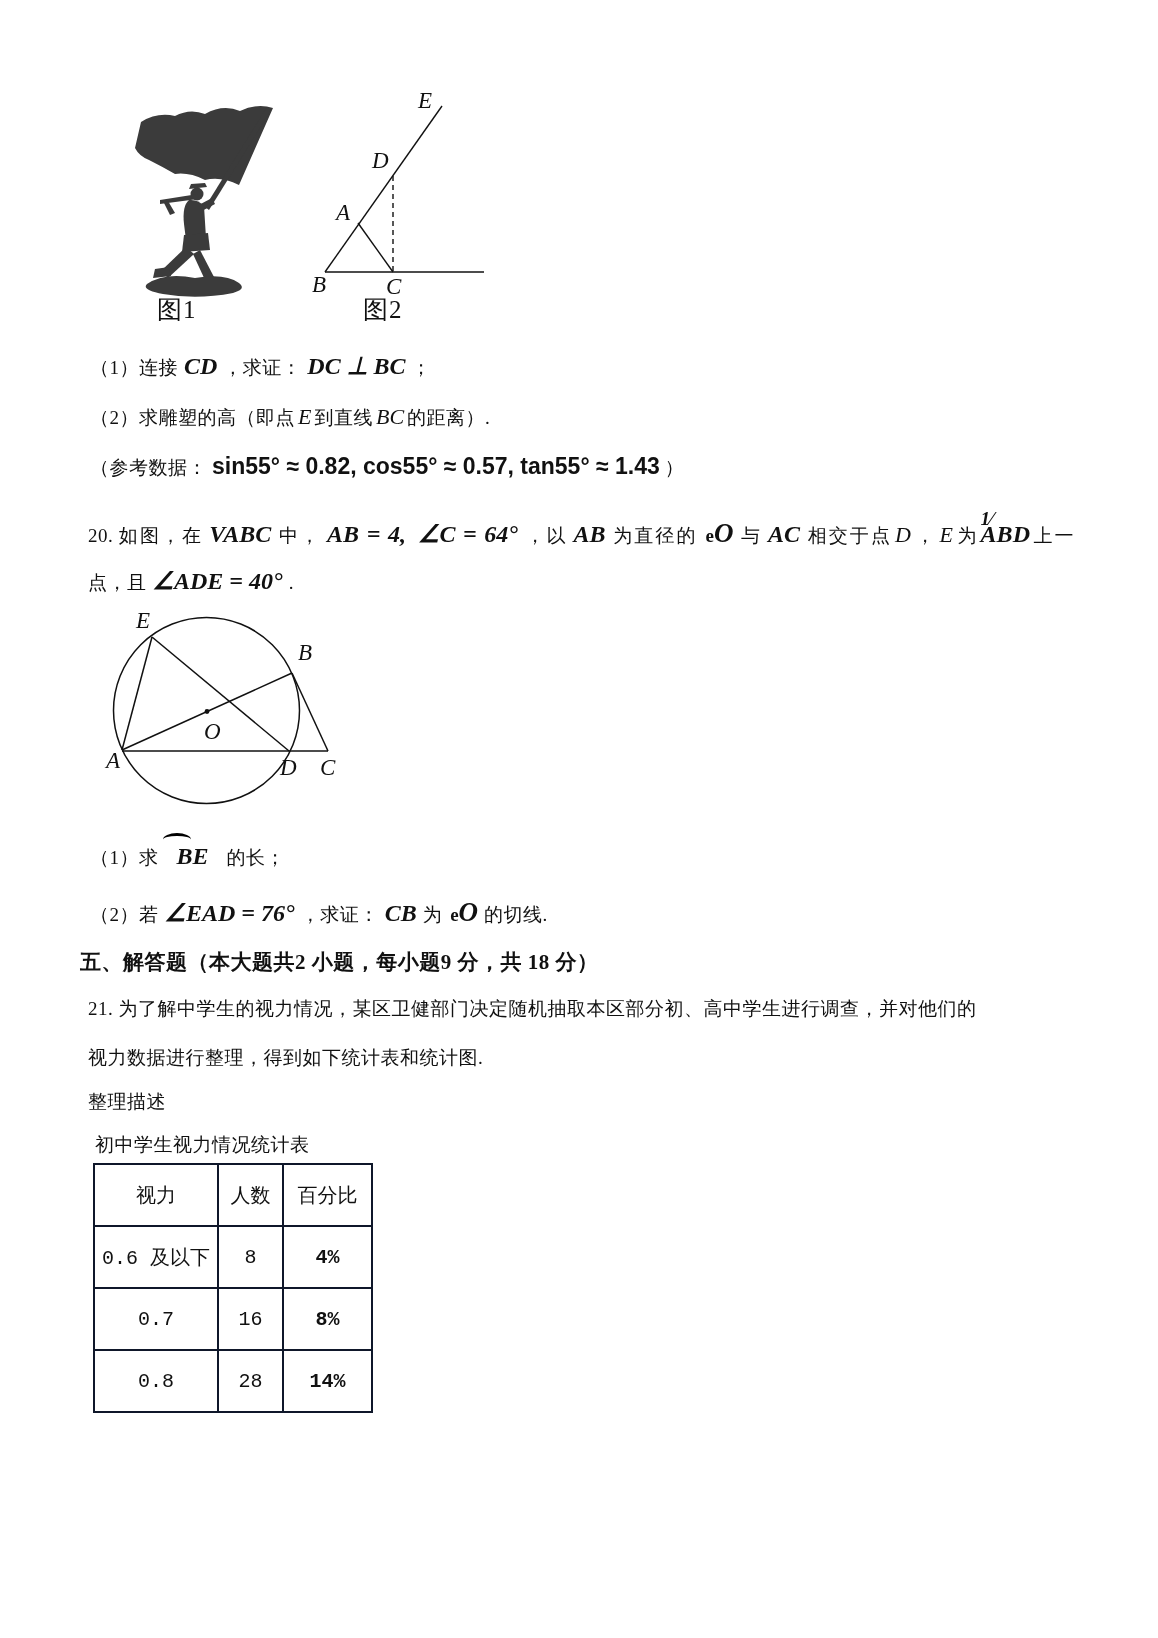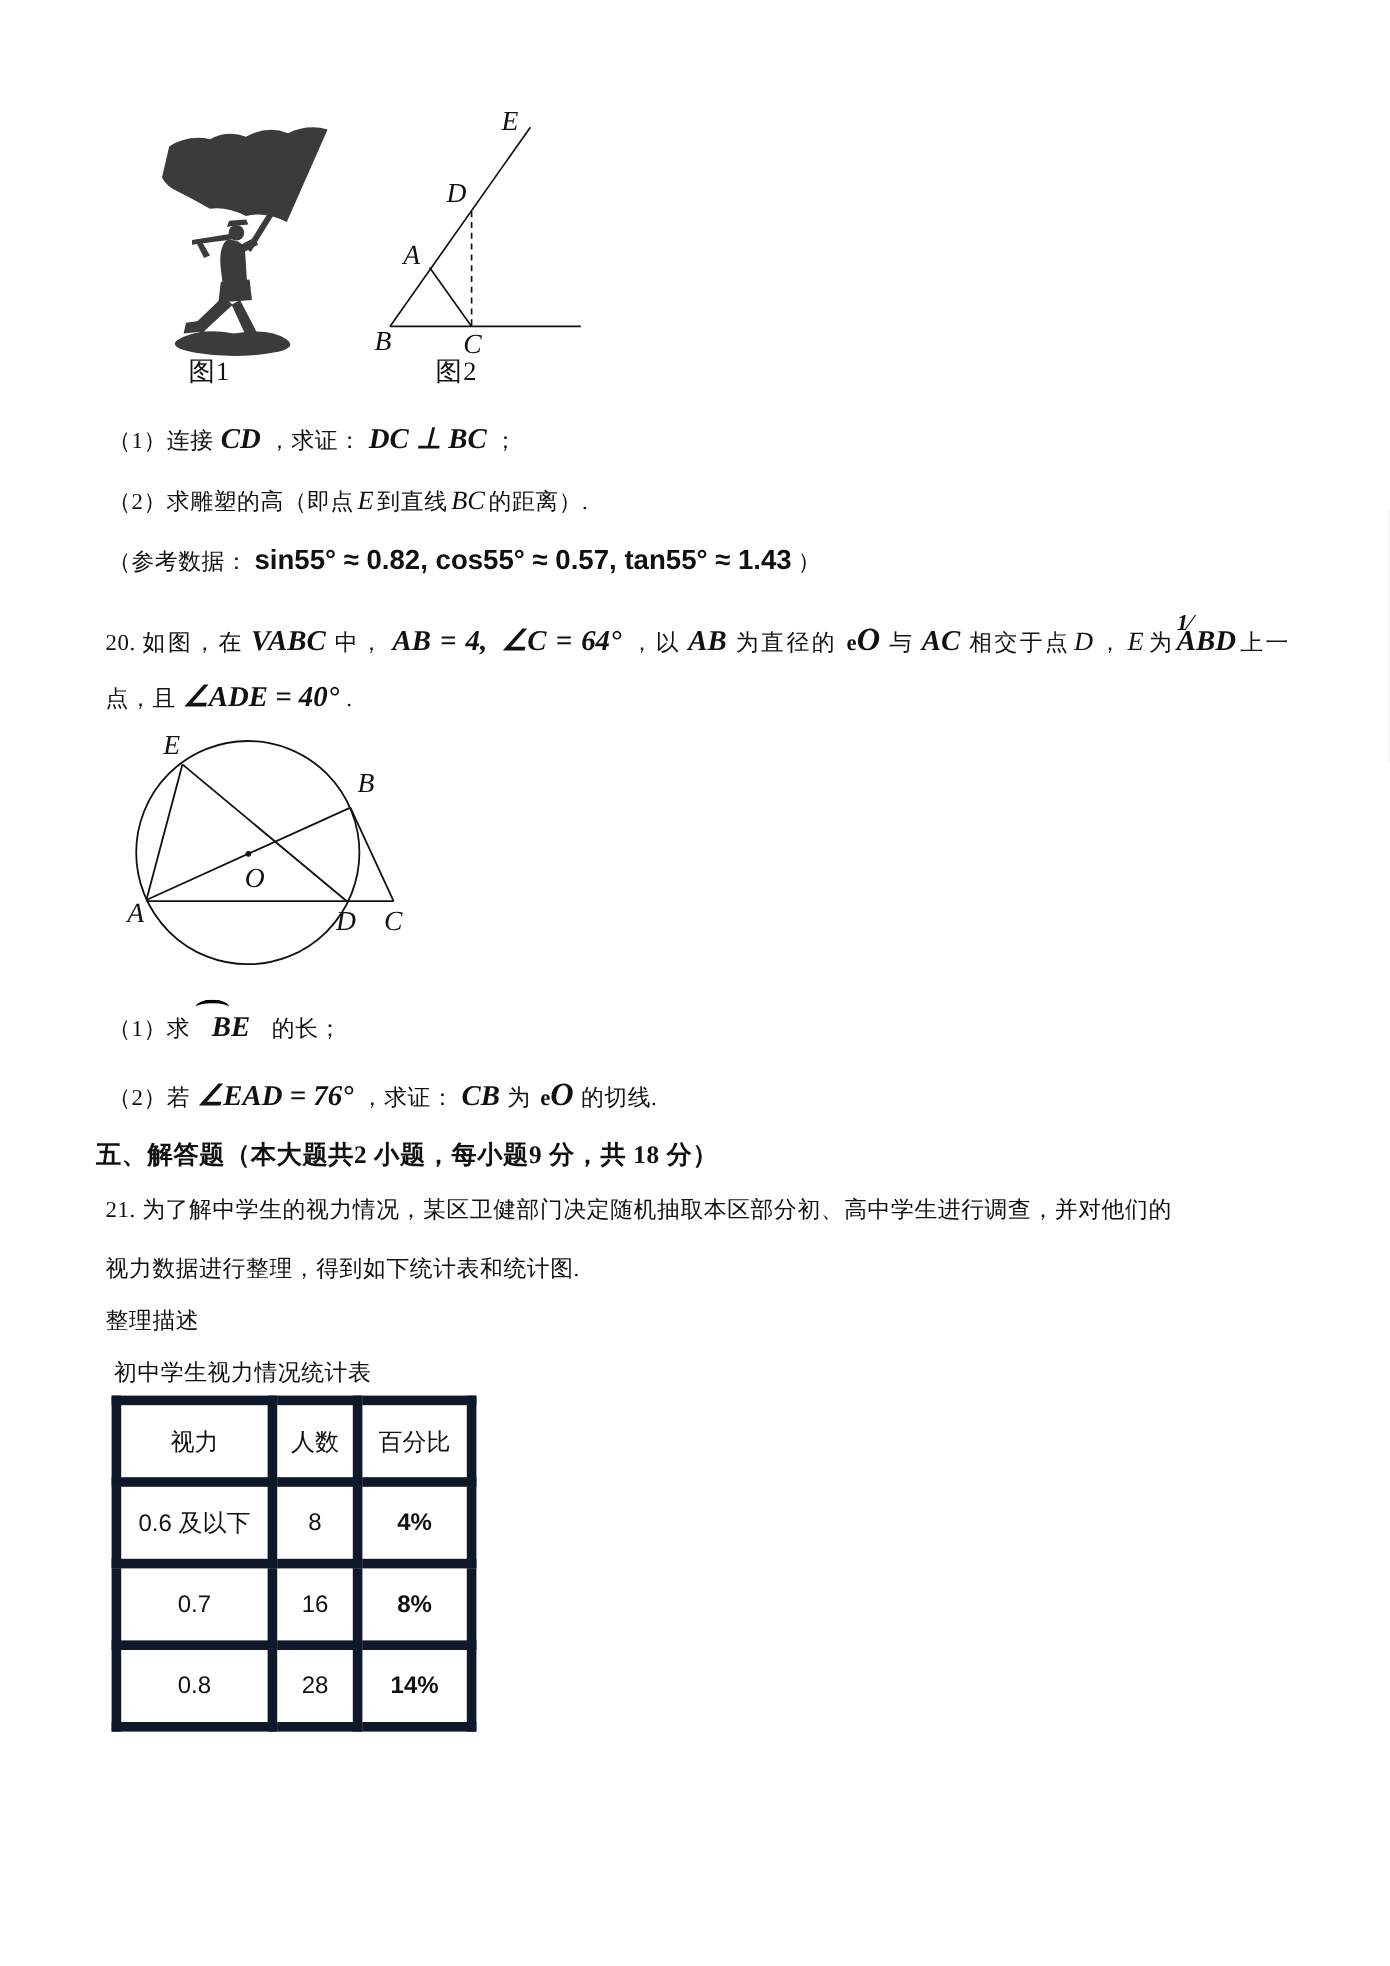--- a/index.html
+++ b/index.html
@@ -17,27 +17,27 @@
   .eglyph{font-family:"Liberation Serif",serif;font-weight:700;font-size:19px;margin-left:8px;}
   .oglyph{font-family:"Liberation Serif",serif;font-weight:700;font-style:italic;font-size:27px;margin-right:6px;}
   .wide{width:986px;text-align:justify;text-align-last:justify;white-space:normal;}
   .arc-wrap{position:relative;display:inline-block;}
   .arc-bar{position:absolute;top:-5px;left:4px;width:28px;height:10px;
            border-top:3px solid #000;border-radius:50% 50% 0 0;}
   .frac-mark{position:absolute;top:-15px;left:2px;font-size:19px;font-weight:700;
              font-style:italic;font-family:"Liberation Serif",serif;letter-spacing:0;}
   table.vision{position:absolute;left:93px;top:1163px;border-collapse:collapse;}
   table.vision td{
-    border:8px solid #0f172a;text-align:center;vertical-align:middle;
-    font-size:20px;font-family:Liberation Sans, sans-serif;height:60px;padding:0;
+    border:2px solid #0f172a;text-align:center;vertical-align:middle;
+    font-size:20px;font-family:Liberation Mono, monospace;height:60px;padding:0;
   }
   td.c1{width:122px;} td.c2{width:63px;} td.c3{width:87px;}
   .pct{font-weight:700;font-size:21px;}
   svg text{font-family:"Liberation Serif",serif;}
-  .figlabel{font-size:22px;letter-spacing:1px;}
+  .figlabel{font-size:25px;letter-spacing:1px;}
 </style>
 </head>
 <body>
 
 <div class="page">
 
   <svg class="abs" style="left:105px;top:88px" width="170" height="210" viewBox="0 0 170 210">
     <g fill="#3b3b3b" stroke="none">
       <path d="M30,60 L36,34 Q52,24 70,28 Q85,20 100,26 Q118,16 135,23 Q152,15 168,20 L134,97 Q116,88 100,92 Q84,84 70,86 Q56,78 44,72 Q34,68 30,60 Z"></path>
       <path d="M166,22 L104,122 L100,119 L162,19 Z"></path>

